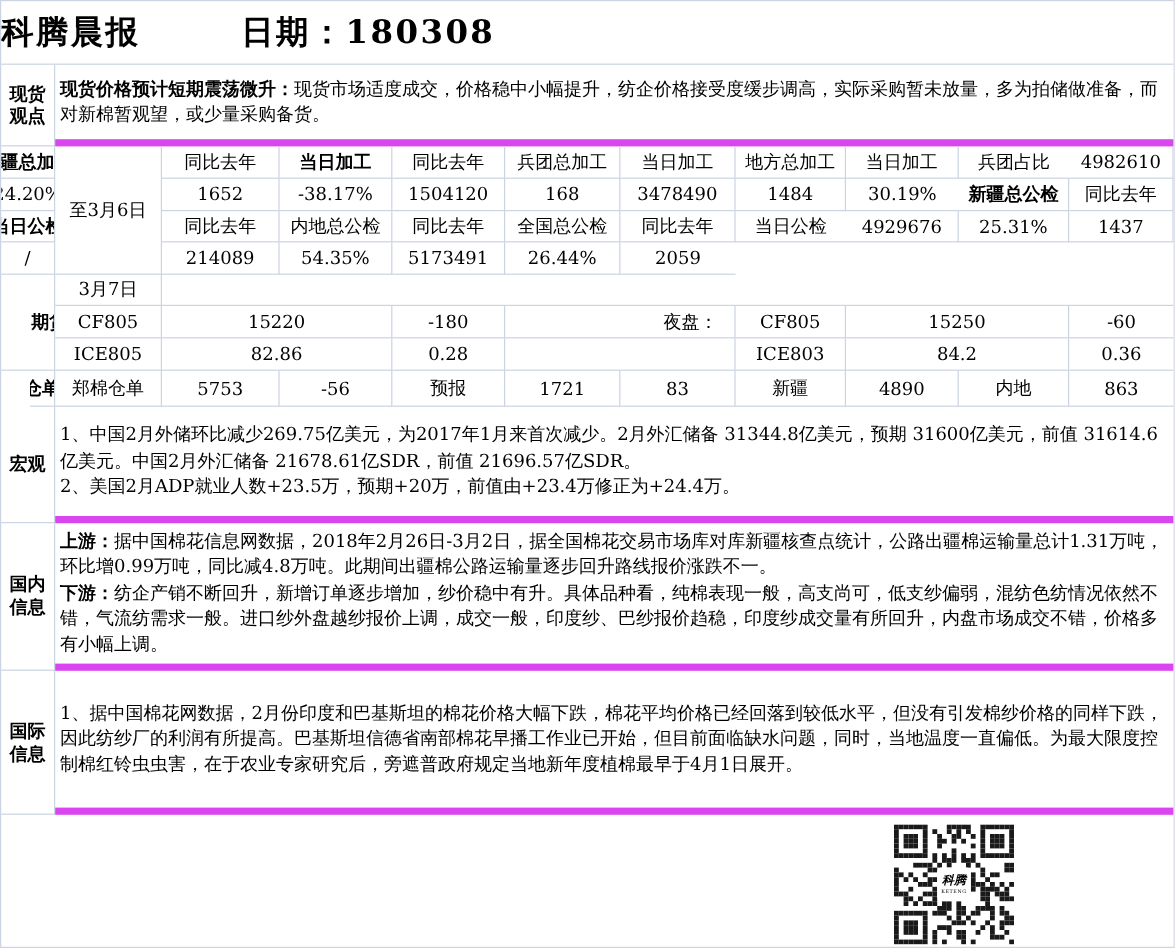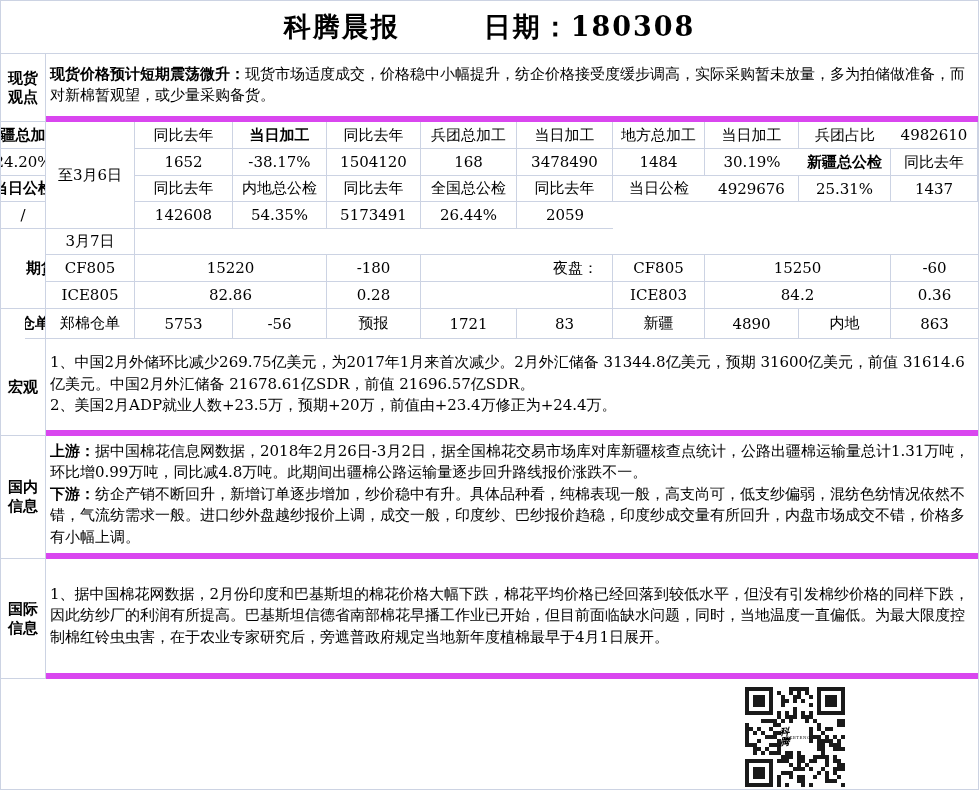--- a/index.html
+++ b/index.html
@@ -9,21 +9,21 @@
 
   
   .grid { display:grid; grid-template-columns:45px 89px 98px 94px 94px 96px 96px 92px 94px 92px 87px; }
   .cell { border-right:1px solid #ccd3e3; border-bottom:1px solid #ccd3e3;
           display:flex; align-items:center; justify-content:center;
           font-size:15px; white-space:nowrap; overflow:hidden; }
   .cell.lastcol { border-right:none; }
   .b { font-weight:bold; }
 
   
-  .title-row { height:53px; border-bottom:1px solid #ccd3e3; display:flex; align-items:center; justify-content:center; gap:84px; }
+  .title-row { height:53px; border-bottom:1px solid #ccd3e3; display:flex; align-items:center; justify-content:flex-start; gap:84px; }
   .title-row .t { font-size:27px; font-weight:bold; letter-spacing:2px; }
 
   
   .txtrow { display:flex; }
   .txtrow .lab { width:45px; flex:0 0 45px; border-right:1px solid #ccd3e3; border-bottom:1px solid #ccd3e3;
                  display:flex; align-items:center; justify-content:center; text-align:center;
                  font-weight:bold; font-size:15px; line-height:19px; padding:0 6px; }
   .txtrow .body { flex:1; border-bottom:6px solid #d946ef; padding:4px 6px 4px 4px;
                   font-size:15px; line-height:21.5px; display:flex; flex-direction:column; justify-content:center; }
   .spot   { height:68px; }
@@ -44,21 +44,21 @@
   .alignR { justify-content:flex-end; padding-right:14px; }
 
   
   .rec { grid-template-rows:30px; }
   .rec .seclab { font-weight:bold;margin-left:24px; }
 
   
   .qr-row { position:relative; height:110px; }
   .qr-box { position:absolute; left:744px; top:8px; width:100px; height:100px; }
   .qr-center { position:absolute; left:36px; top:36px; width:28px; height:28px; background:#fff;
-               border-radius:4px; display:flex; flex-direction:row; align-items:center; justify-content:center; }
+               border-radius:4px; display:flex; flex-direction:column; align-items:center; justify-content:center; }
   .qr-center .cn { font-size:10px; font-weight:bold; font-style:italic; line-height:10px; }
   .qr-center .en { font-size:4px; letter-spacing:.5px; line-height:5px; }
 </style>
 </head>
 <body>
 
 <div class="sheet">
 
   <div class="title-row">
     <span class="t">科腾晨报</span>
@@ -102,21 +102,21 @@
     <div class="cell">内地总公检</div>
     <div class="cell">同比去年</div>
     <div class="cell">全国总公检</div>
     <div class="cell">同比去年</div>
     <div class="cell lastcol">当日公检</div>
 
     <div class="cell">4929676</div>
     <div class="cell">25.31%</div>
     <div class="cell">1437</div>
     <div class="cell">/</div>
-    <div class="cell">142608</div>
+    <div class="cell">214089</div>
     <div class="cell">54.35%</div>
     <div class="cell">5173491</div>
     <div class="cell">26.44%</div>
     <div class="cell lastcol">2059</div>
   </div>
 
   <div class="grid fut">
     <div class="cell seclab">期货</div>
 
     <div class="cell">3月7日</div>

